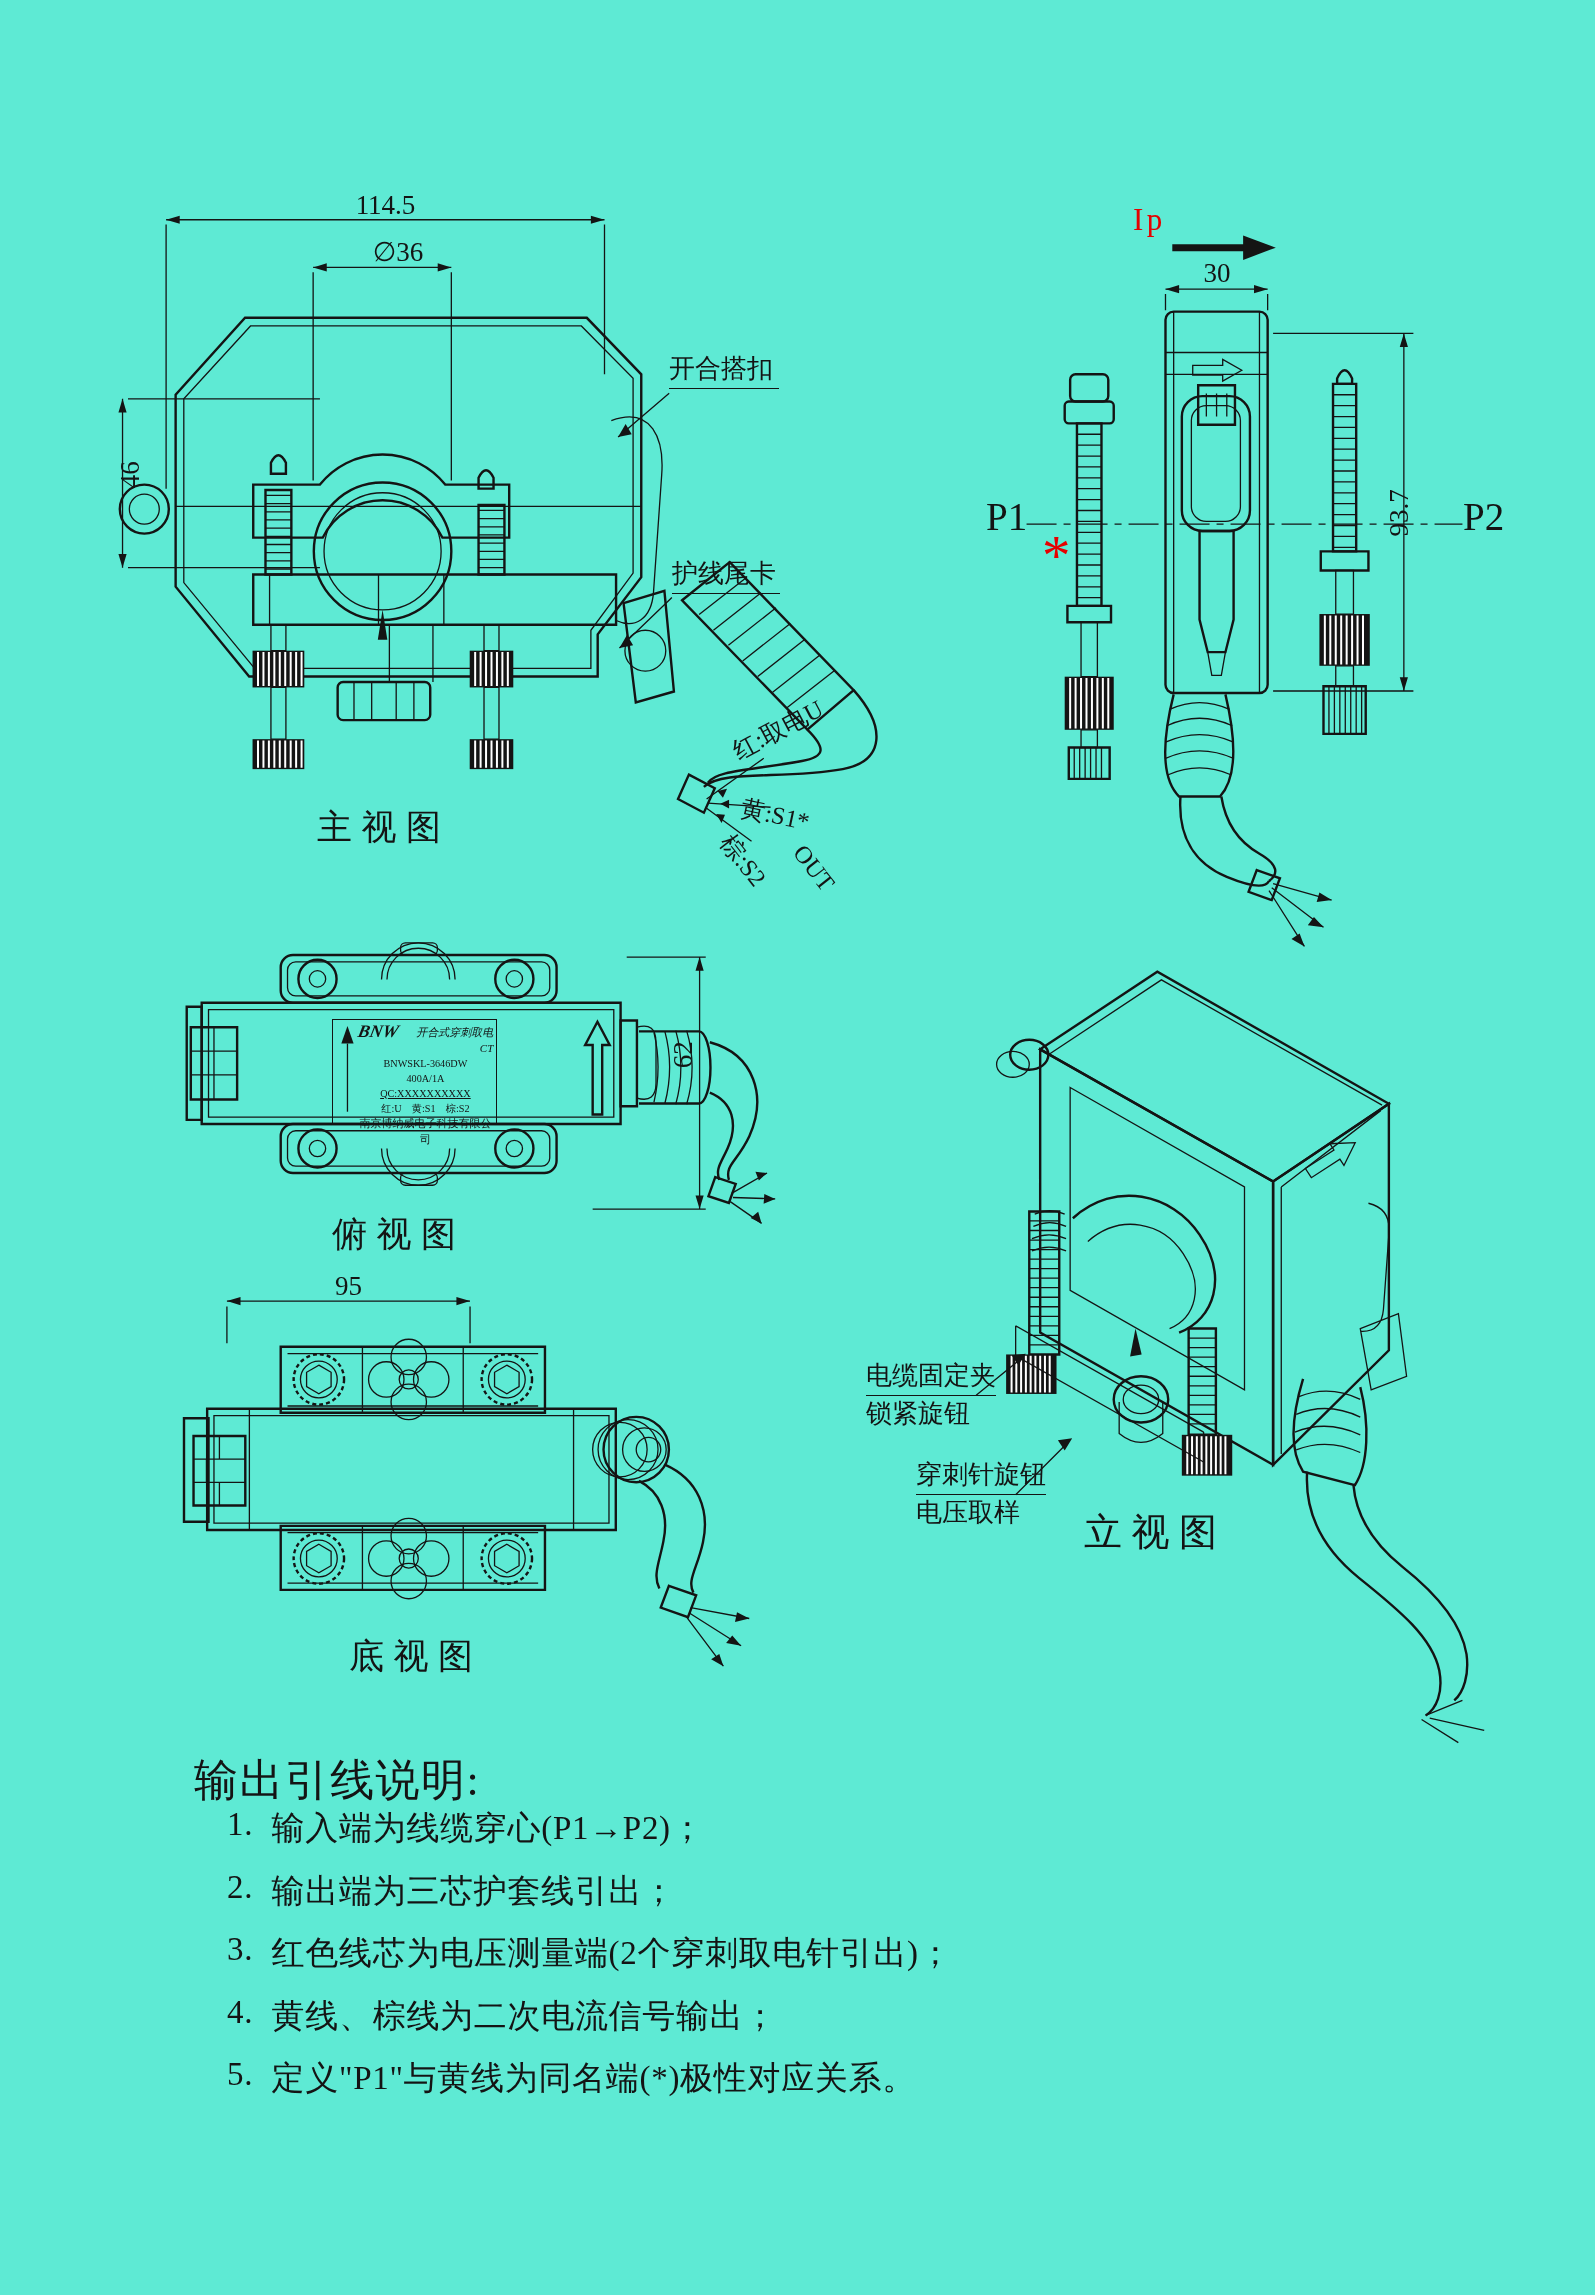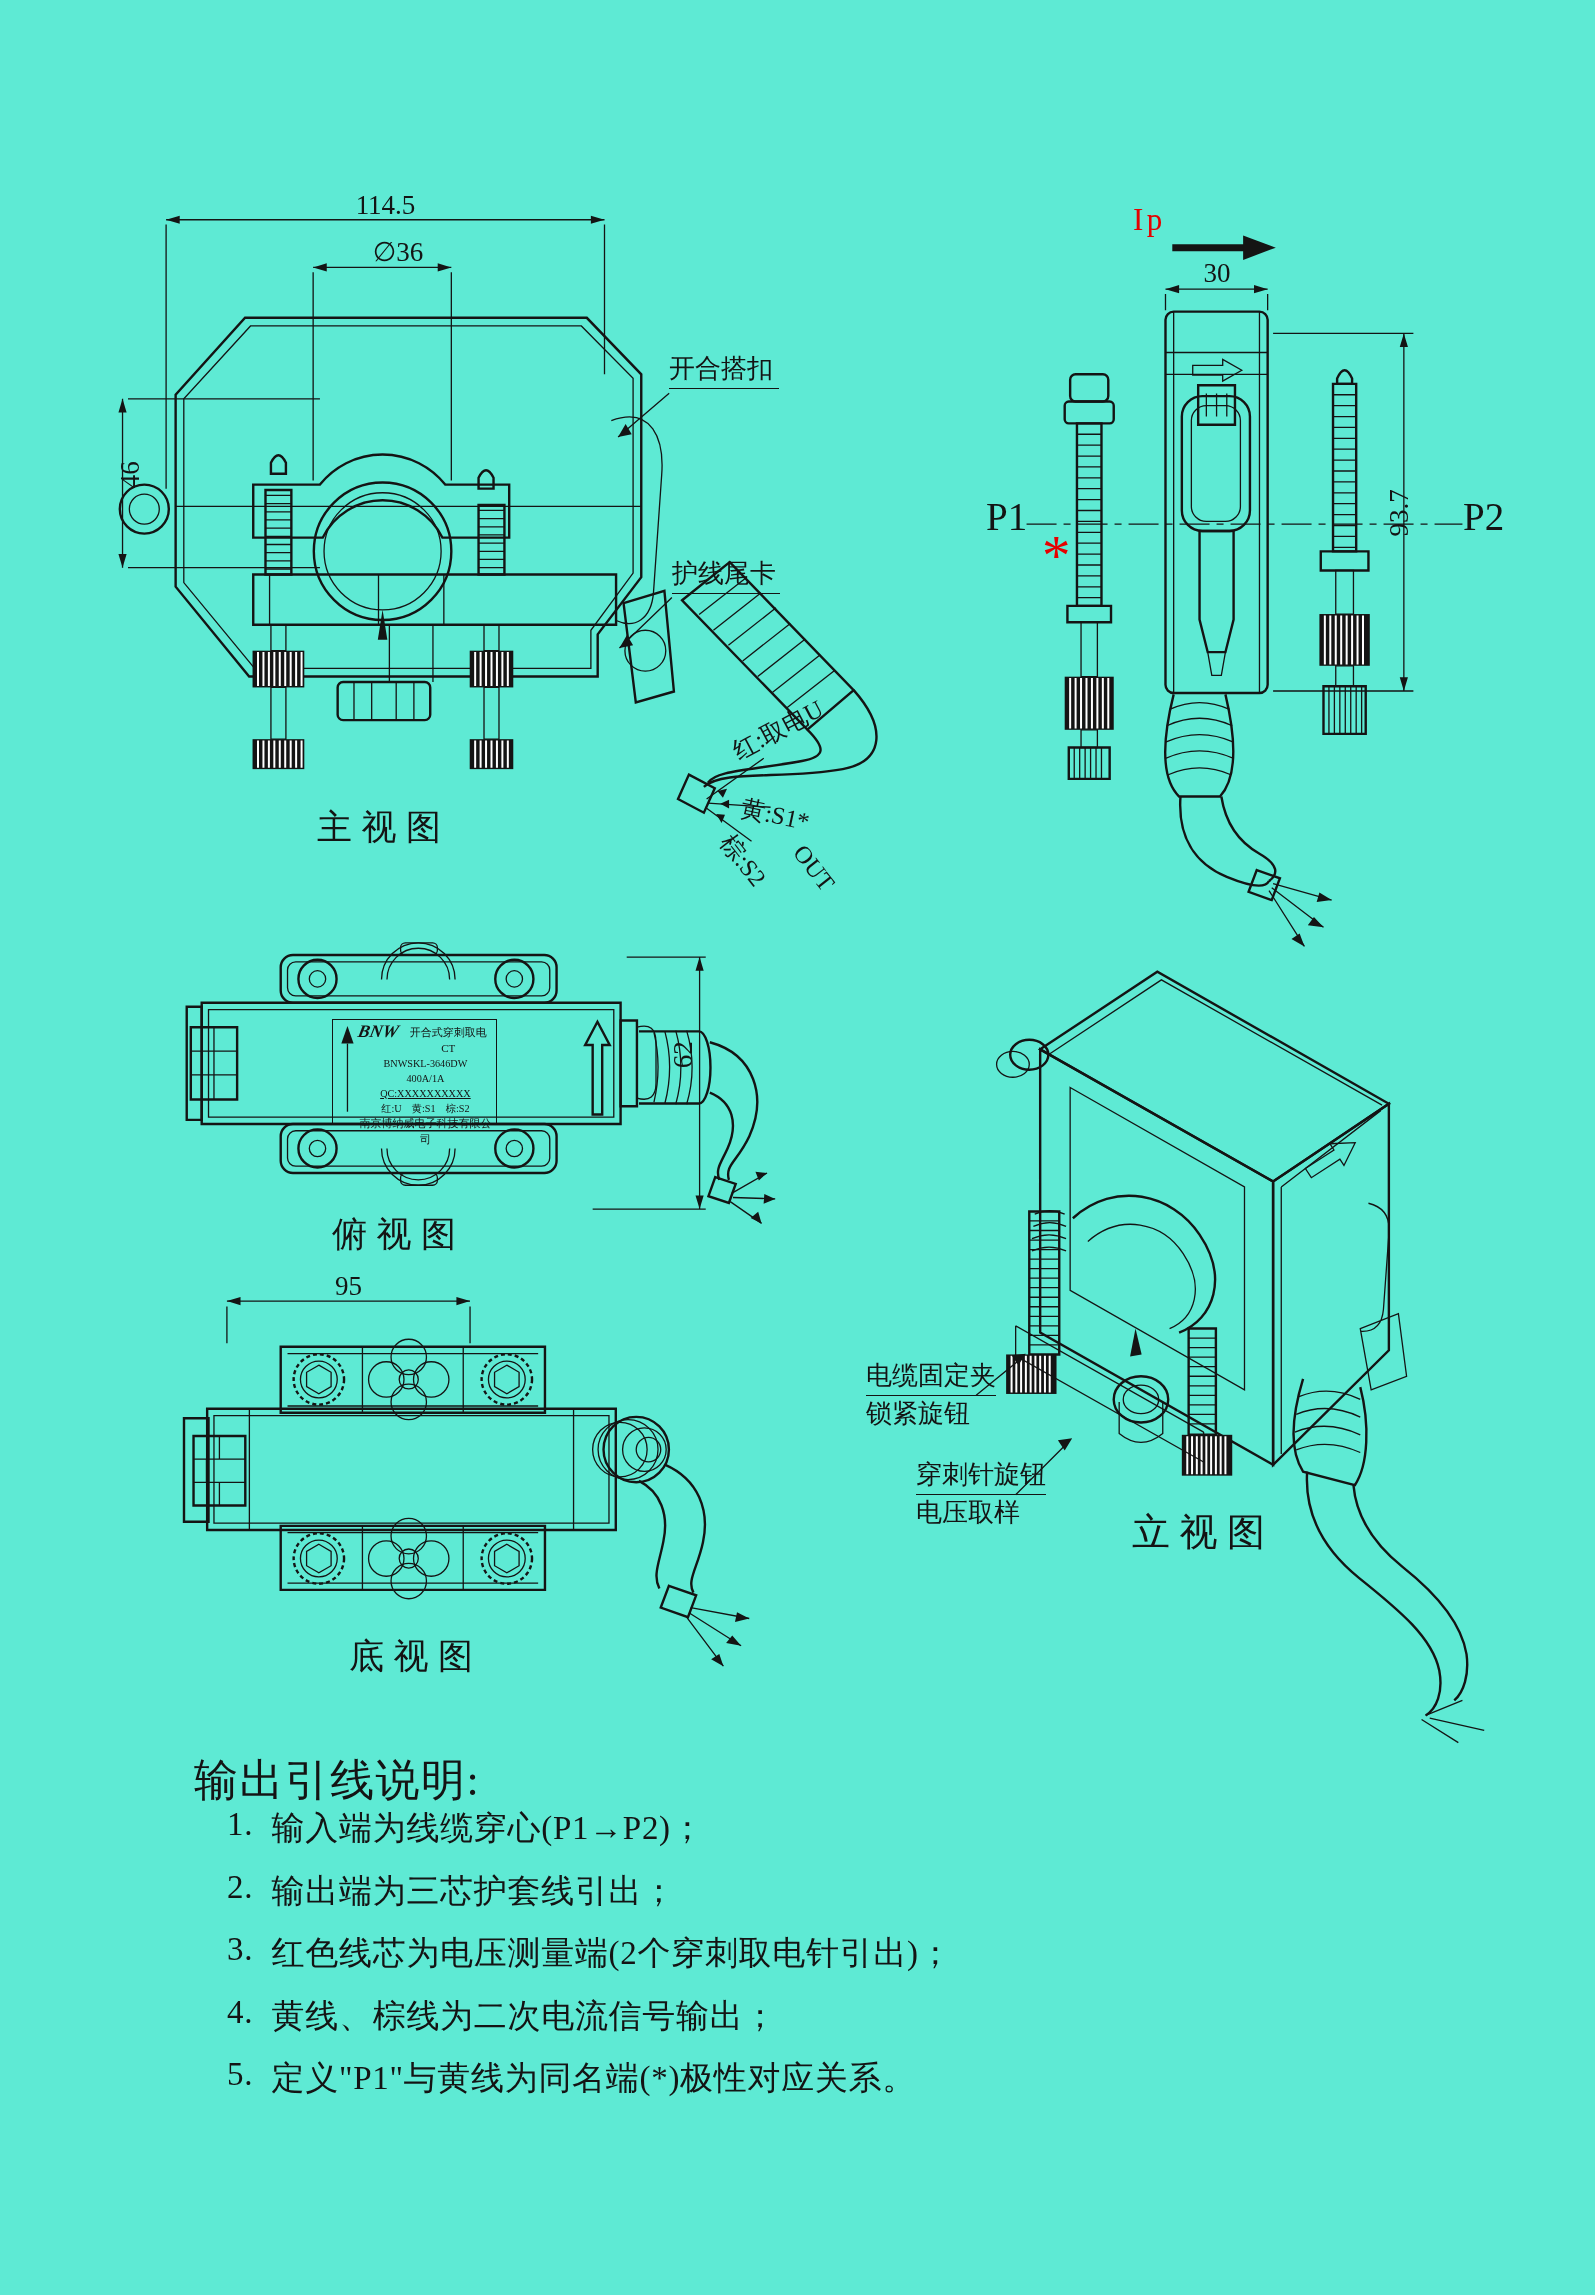--- a/index.html
+++ b/index.html
@@ -20,21 +20,21 @@
   .lbl{font-size:26px;}
   .lead{border-bottom:1.4px solid #141414;padding-bottom:4.1px;}
   .wire{font-size:24.5px;transform-origin:left center;}
   .rot90{transform:rotate(-90deg);transform-origin:center center;}
   .red{color:#e60000;}
   .plate{position:absolute;border:1.4px solid #141414;background:transparent;
          font-size:10.2px;text-align:center;line-height:1.45;}
   .plate .rows{padding:2.7px 2.7px 1.4px 24.5px;}
   .brandrow{display:flex;align-items:flex-start;gap:5.4px;justify-content:flex-start;}
   .brand{font-style:italic;font-weight:bold;font-size:17.7px;transform:skewX(-12deg);line-height:1;}
-  .pl1{font-size:11px;flex:1;text-align:center;padding-top:2.7px;}
+  .pl1{font-size:11px;flex:1;text-align:right;padding-top:2.7px;font-style:italic;}
   .pre{white-space:pre;}
   .note-title{font-size:44px;letter-spacing:1.4px;}
   .note-row{position:absolute;display:flex;gap:13.6px;font-size:33px;letter-spacing:0.7px;}
   .note-num{min-width:31px;}
 </style>
 </head>
 <body>
 
 <div class="sheet">
 
@@ -341,21 +341,21 @@
   <div class="t cap" style="left:349px;top:1638px;">底视图</div>
 
   <div class="t" style="left:866px;top:1362px;font-size:26px;">
     <div class="lead" style="min-width:110px;">电缆固定夹</div>
     <div style="margin-top:4.1px;">锁紧旋钮</div>
   </div>
   <div class="t" style="left:916px;top:1461px;font-size:26px;">
     <div class="lead" style="min-width:101px;">穿刺针旋钮</div>
     <div style="margin-top:4.1px;">电压取样</div>
   </div>
-  <div class="t cap" style="left:1132px;top:1512px;font-size:38px;">立视图</div>
+  <div class="t cap" style="left:1084px;top:1512px;font-size:38px;">立视图</div>
 
   <div class="t note-title" style="left:194px;top:1757px;">输出引线说明:</div>
   <div class="note-row" style="left:227px;top:1806px;">
     <span class="note-num">1.</span>
     <span>输入端为线缆穿心(P1→P2)；</span>
   </div>
   <div class="note-row" style="left:227px;top:1869px;">
     <span class="note-num">2.</span>
     <span>输出端为三芯护套线引出；</span>
   </div>

